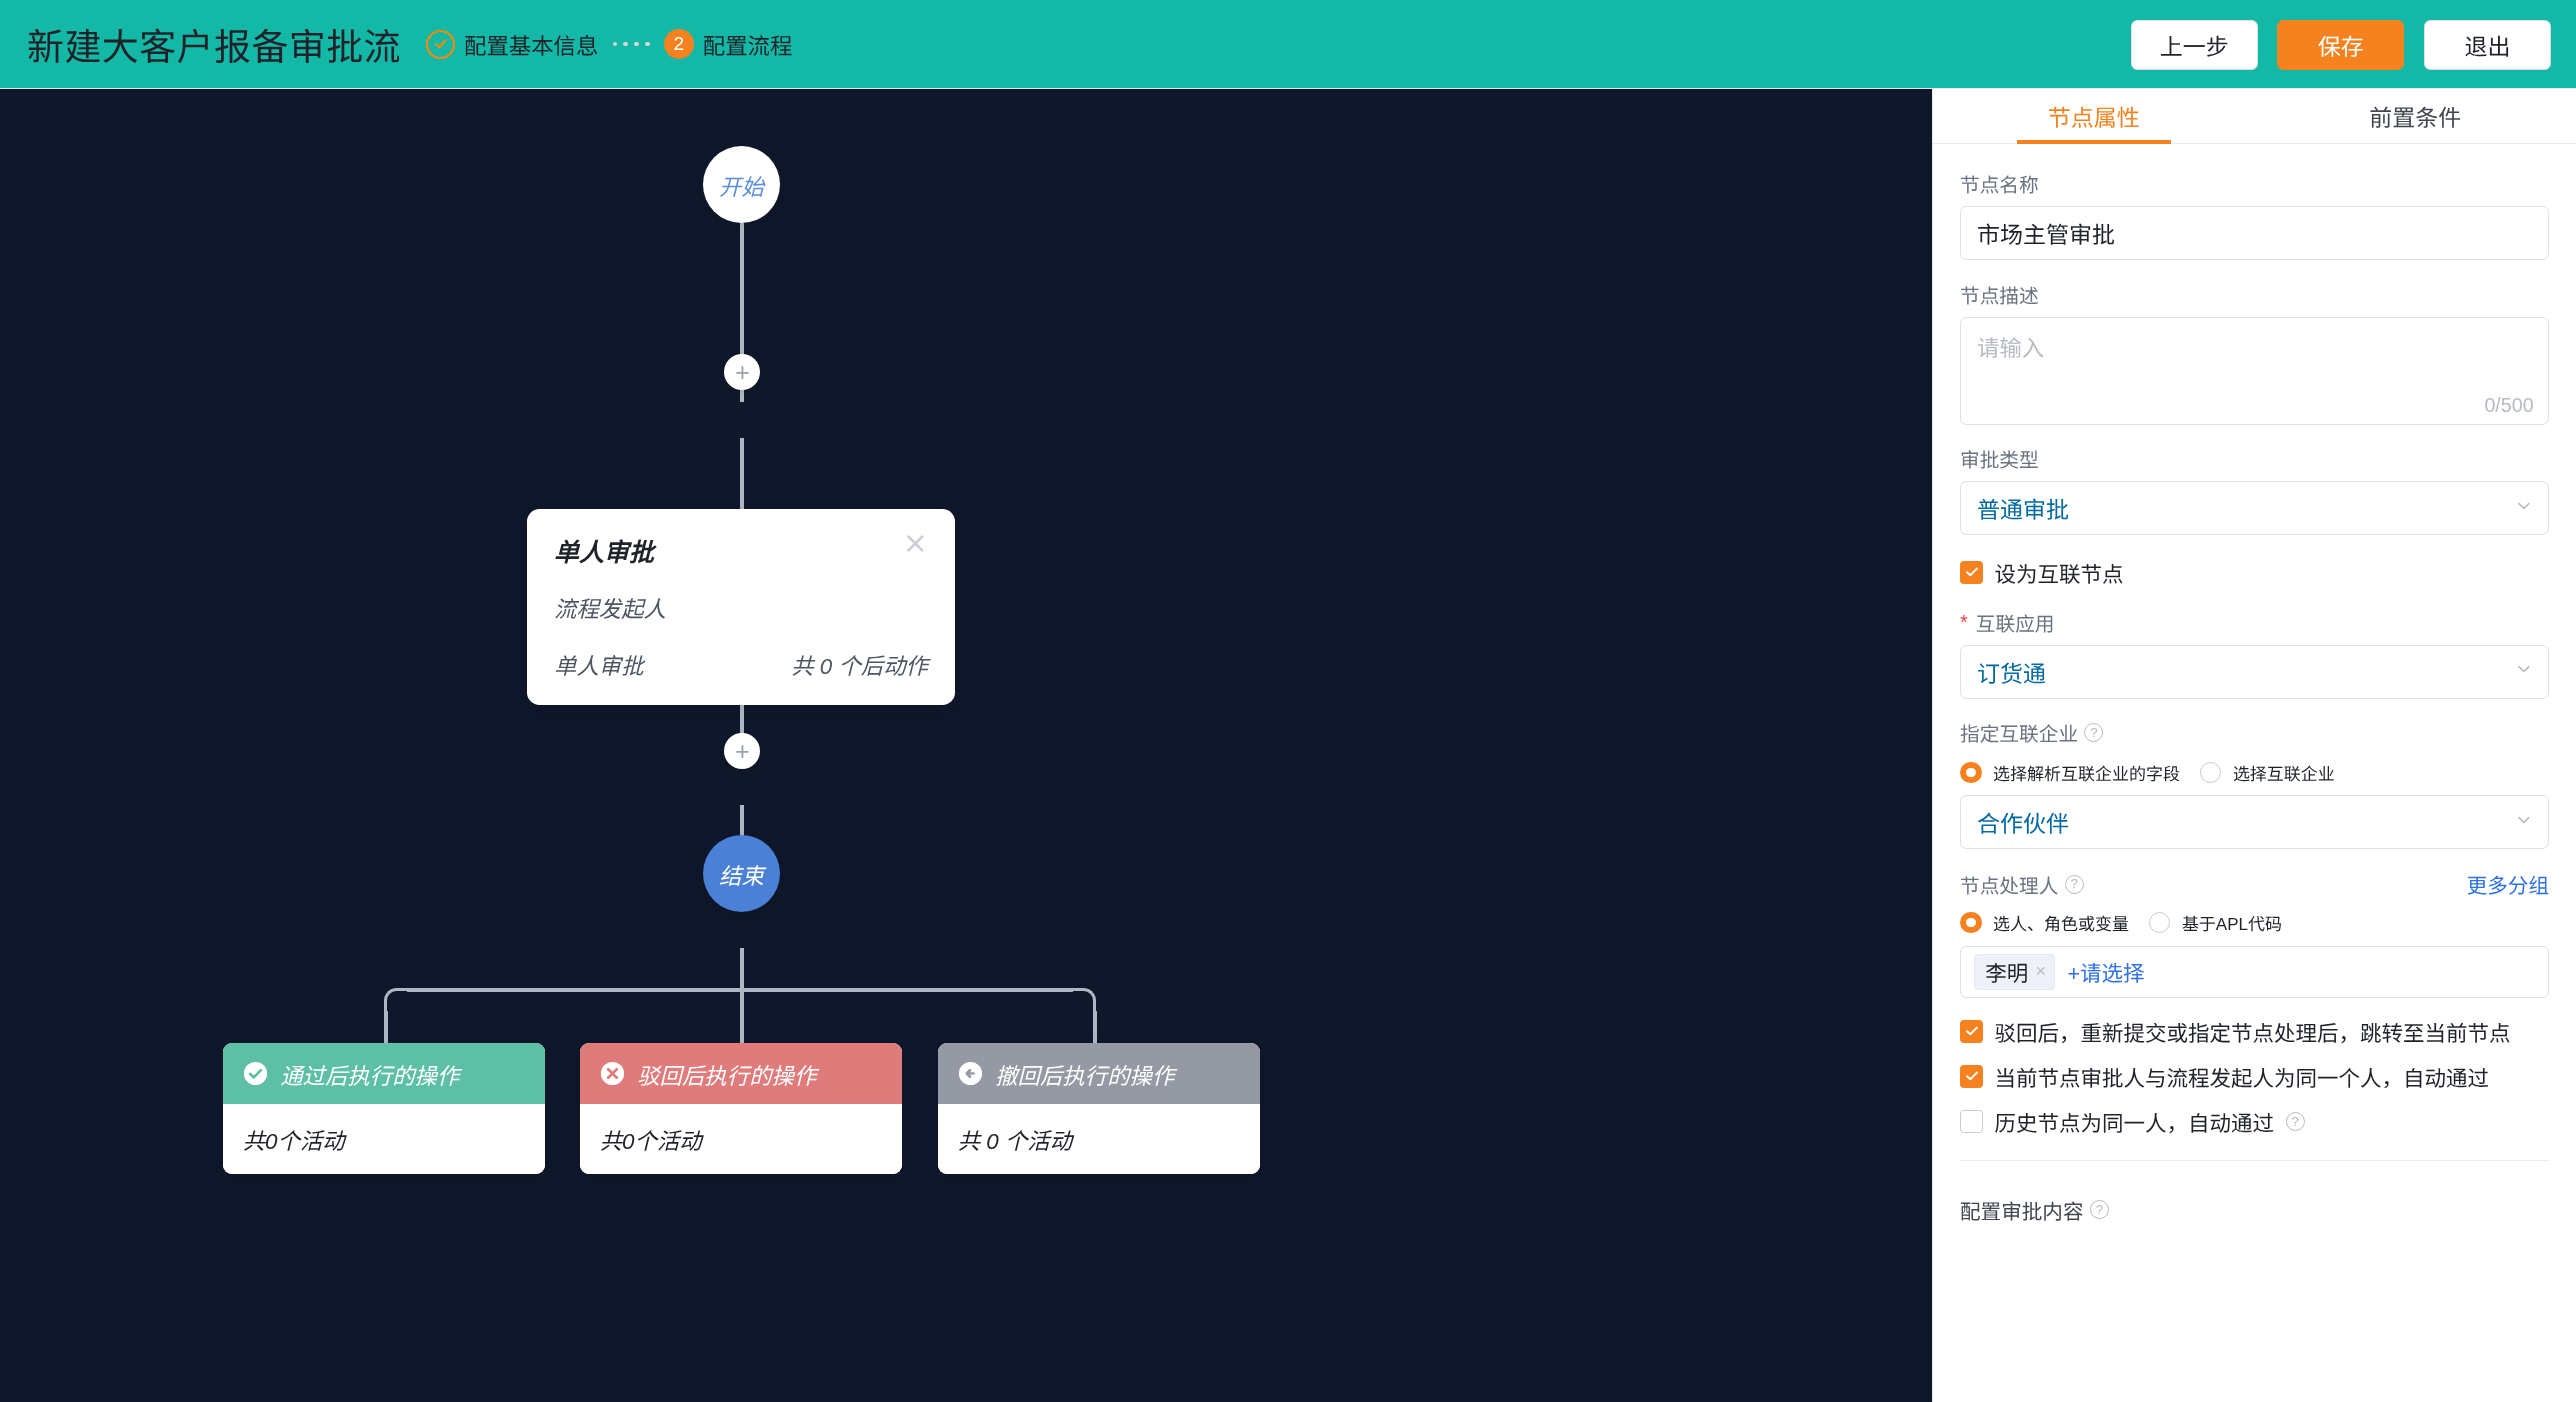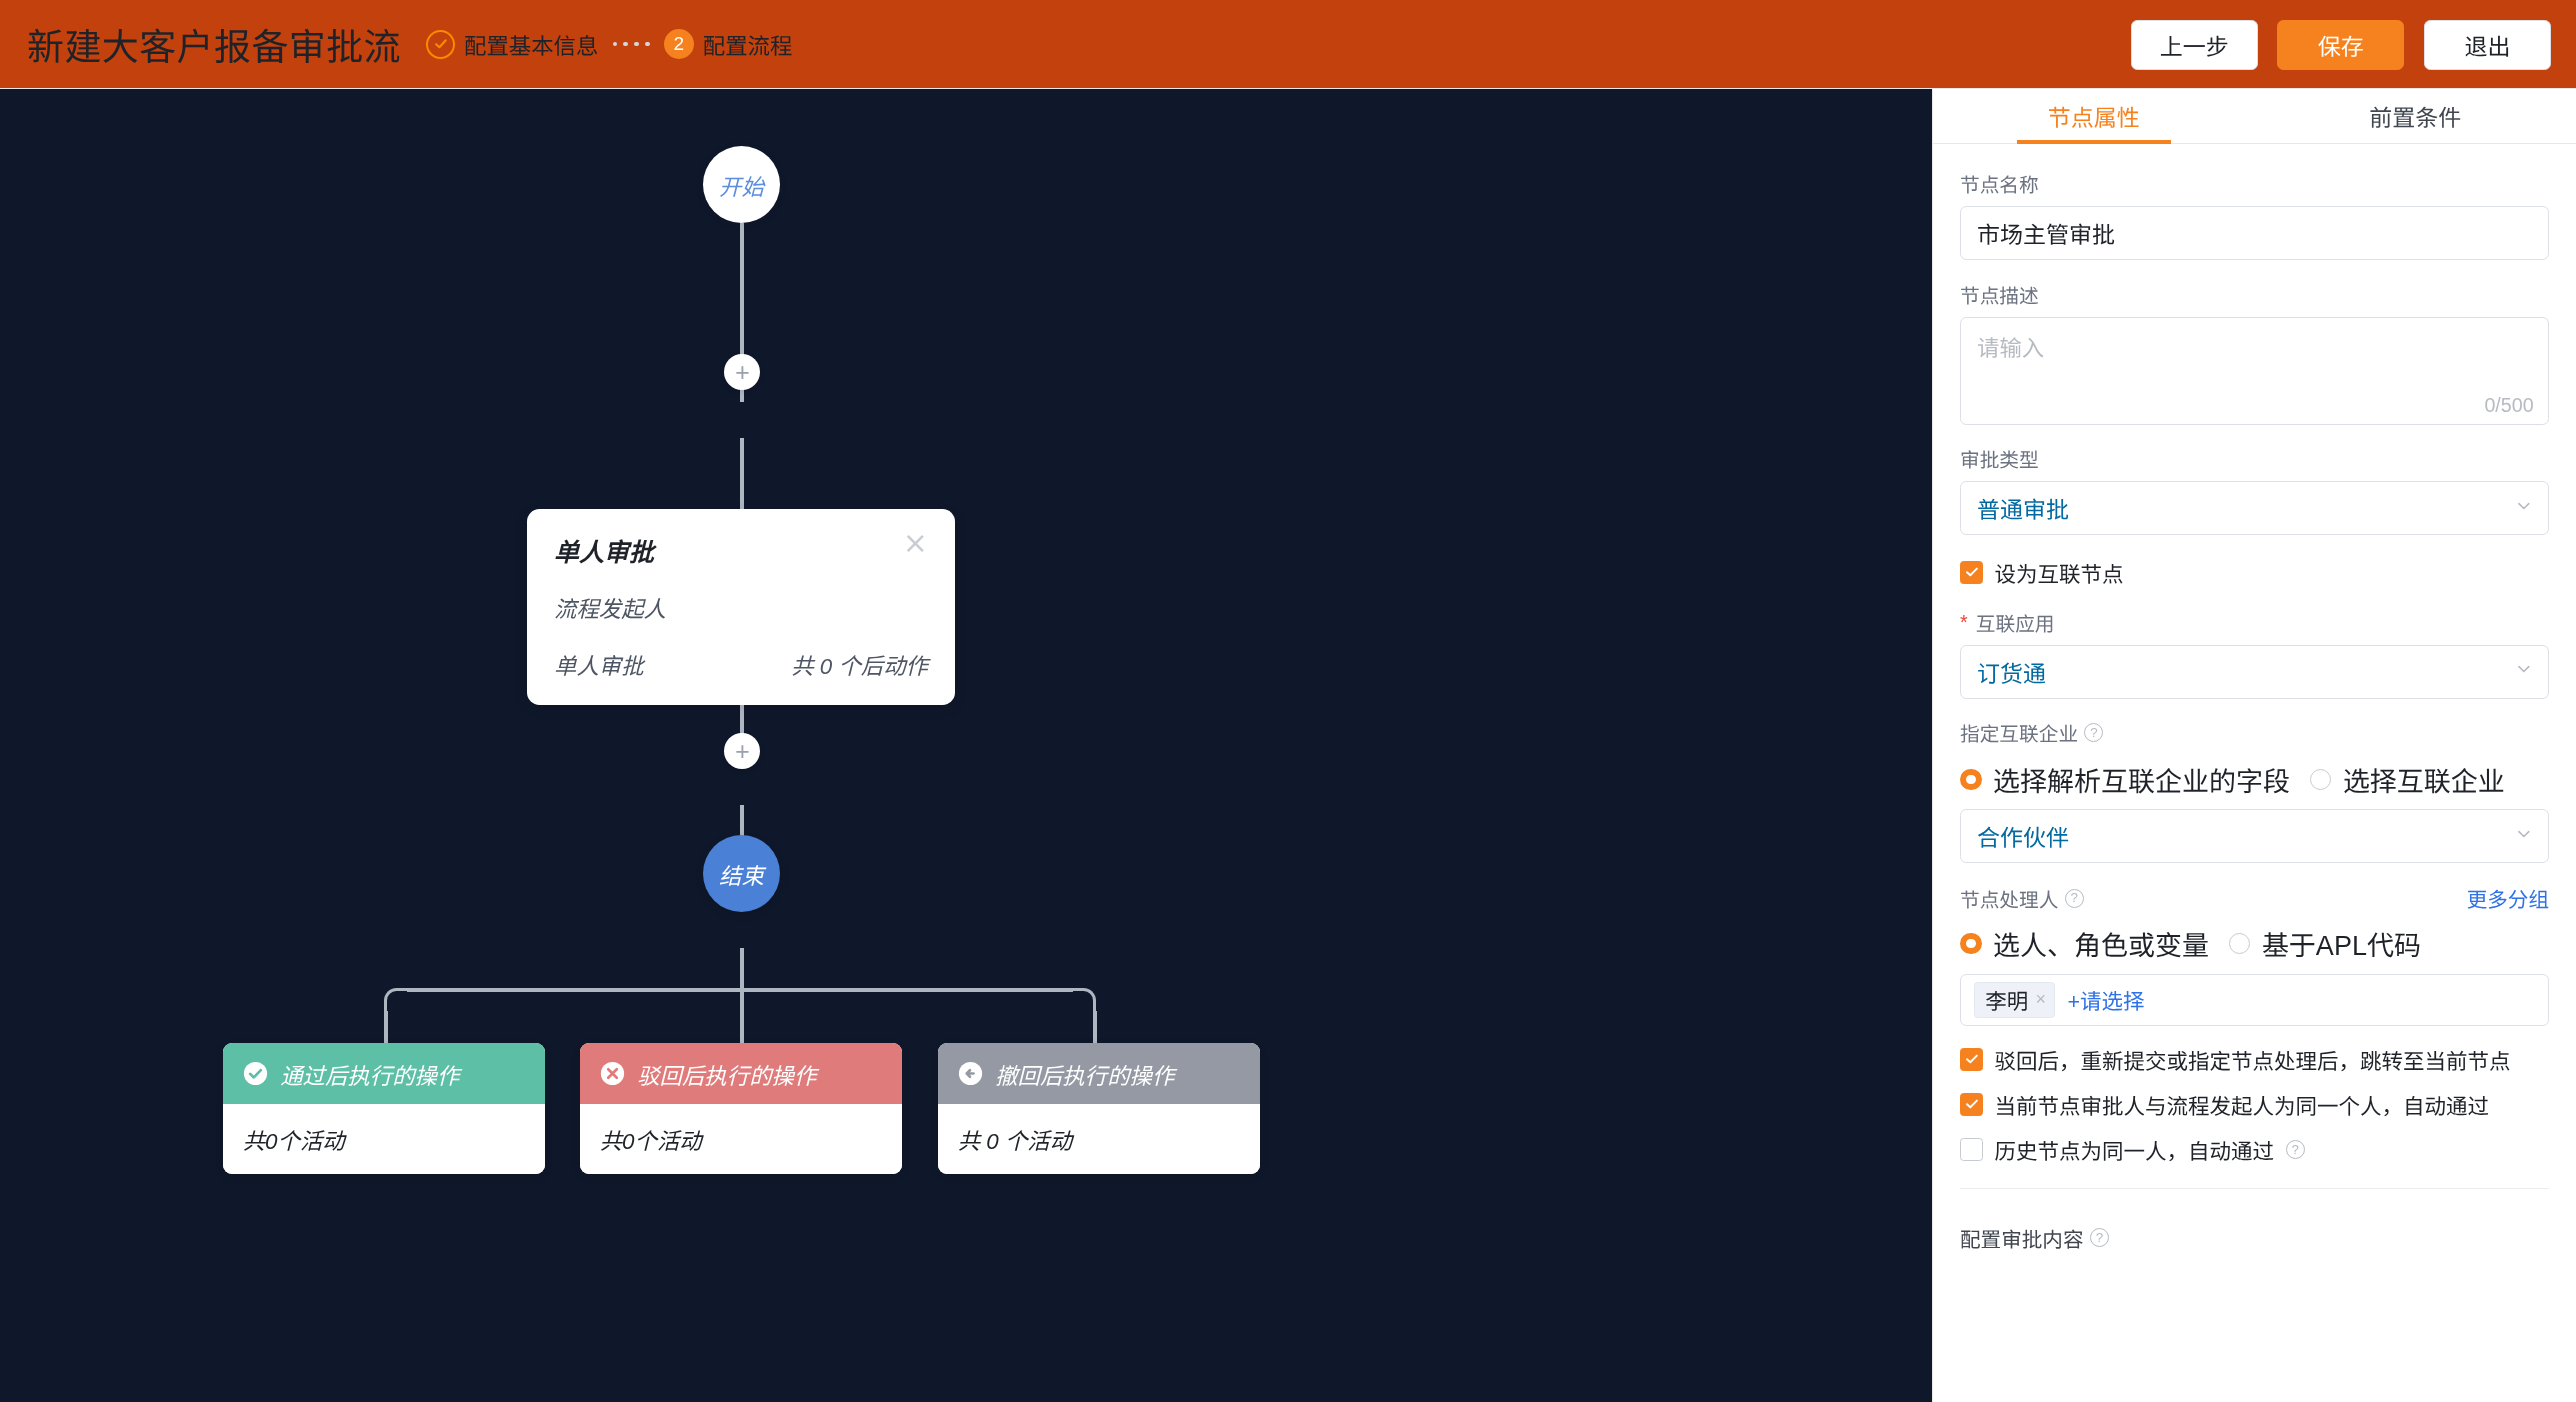--- a/index.html
+++ b/index.html
@@ -9,21 +9,21 @@
     overflow: hidden;
     background: #ffffff;
     font-family: "Liberation Sans", "DejaVu Sans", sans-serif;
     -webkit-font-smoothing: antialiased;
   }
 
   
   .header {
     position: absolute; top: 0; left: 0;
     width: 2576px; height: 89px;
-    background: #c2410c;
+    background: #14b8a6;
     border-bottom: 0.9px solid #e8e8e8;
     display: flex; align-items: center;
   }
   .header-title {
     font-size: 37px;
     color: #1f2329;
     margin-left: 27px;
     letter-spacing: 0.4px;
     white-space: nowrap;
   }
@@ -312,21 +312,21 @@
   .cb.off { background: #fff; border: 0.9px solid #c7cad1; }
   .cb-label { font-size: 21.5px; color: #1f2329; white-space: nowrap; }
 
   .radio-row { display: flex; align-items: center; gap: 11.6px; }
   .radio {
     width: 21.5px; height: 21.5px; border-radius: 50%;
     flex: none;
   }
   .radio.on { border: 6.3px solid #f5821f; background: #fff; }
   .radio.off { border: 1.8px solid #c7cad1; background: #fff; }
-  .radio-label { font-size: 27px; color: #1f2329; white-space: nowrap; }
+  .radio-label { font-size: 17px; color: #1f2329; white-space: nowrap; }
 
   .help-icon {
     width: 19px; height: 19px;
     border-radius: 50%;
     border: 1.3px solid #b6bac2;
     color: #b6bac2;
     font-size: 13.4px;
     display: inline-flex; align-items: center; justify-content: center;
     flex: none;
     line-height: 1;

